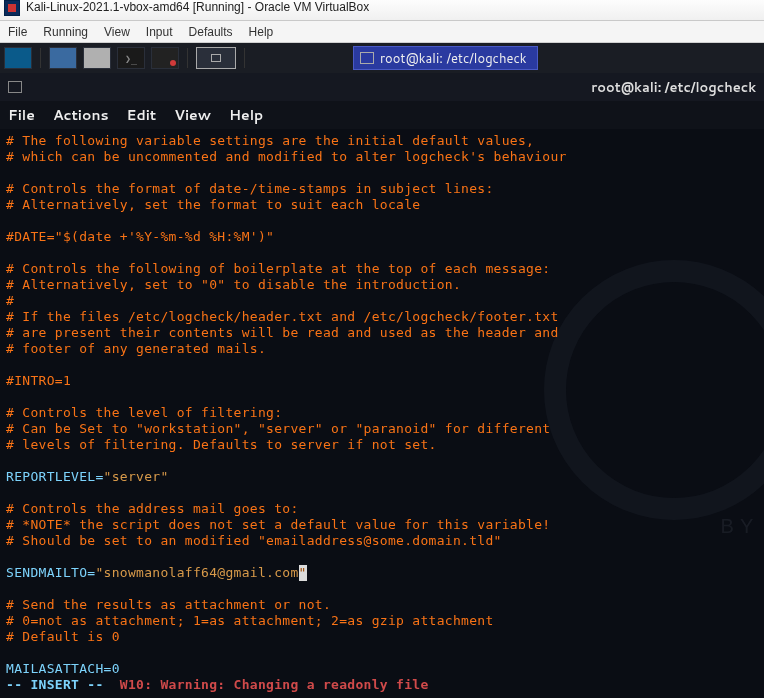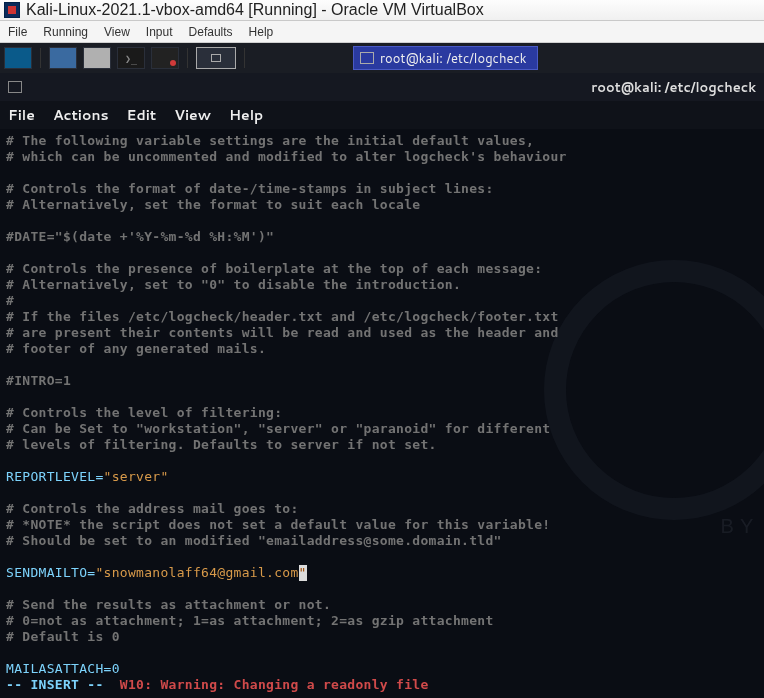--- a/index.html
+++ b/index.html
@@ -13,24 +13,23 @@
   overflow: hidden;
   position: relative;
 }
 
 
 .vbox-titlebar {
   height: 21px;
   background: linear-gradient(#fdfdfd,#f0f0f0);
   border-bottom: 1px solid #c9c9c9;
   display: flex;
-  align-items: center;
   padding-left: 4px;
   font-family: "Segoe UI", Arial, sans-serif;
-  font-size: 16px;
+  font-size: 12px;
   color: #222;
 }
 .vbox-titlebar .app-icon {
   width: 16px; height: 16px;
   background: #0a2a5a;
   border: 1px solid #002048;
   margin-right: 6px;
   position: relative;
 }
 .vbox-titlebar .app-icon::after{
@@ -124,21 +123,21 @@
 .term-menubar span { font-weight:600; }
 
 
 .term-body {
   padding: 4px 6px;
   white-space: pre;
   line-height: 16px;
   font-size: 13px;
   letter-spacing: 0.3px;
 }
-.cm  { color: #737373; font-weight: bold; }   
+.cm  { color: #f97316; }   
 .wh  { color: #7dd3fc; }   
 .or  { color: #d89a4a; }   
 .bold{ font-weight:700; }
 .warn{ color: #d04a4a; font-weight: bold; }
 .cursor{
   display:inline-block; width:8px; background:#dcdcdc; color:#a04a00;
 }
 
 
 .watermark{
@@ -201,21 +200,21 @@
 </div>
 
 <div class="term-body" id="term-body"><span class="cm"># The following variable settings are the initial default values,</span>
 <span class="cm"># which can be uncommented and modified to alter logcheck's behaviour</span>
 
 <span class="cm"># Controls the format of date-/time-stamps in subject lines:</span>
 <span class="cm"># Alternatively, set the format to suit each locale</span>
 
 <span class="cm">#DATE="$(date +'%Y-%m-%d %H:%M')"</span>
 
-<span class="cm"># Controls the presence of boilerplate at the top of each message:</span>
+<span class="cm"># Controls the following of boilerplate at the top of each message:</span>
 <span class="cm"># Alternatively, set to "0" to disable the introduction.</span>
 <span class="cm">#</span>
 <span class="cm"># If the files /etc/logcheck/header.txt and /etc/logcheck/footer.txt</span>
 <span class="cm"># are present their contents will be read and used as the header and</span>
 <span class="cm"># footer of any generated mails.</span>
 
 <span class="cm">#INTRO=1</span>
 
 <span class="cm"># Controls the level of filtering:</span>
 <span class="cm"># Can be Set to "workstation", "server" or "paranoid" for different</span>

